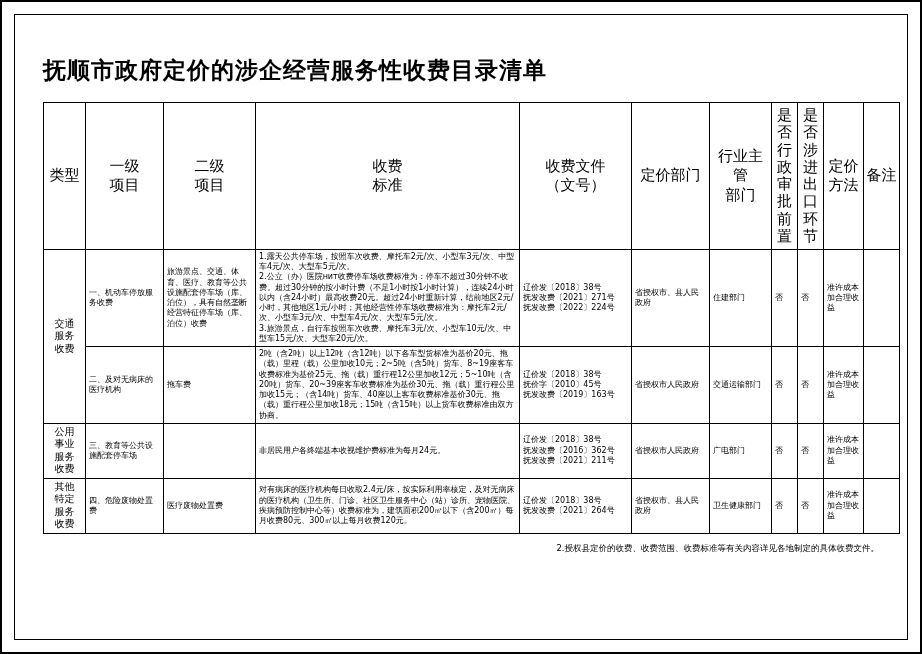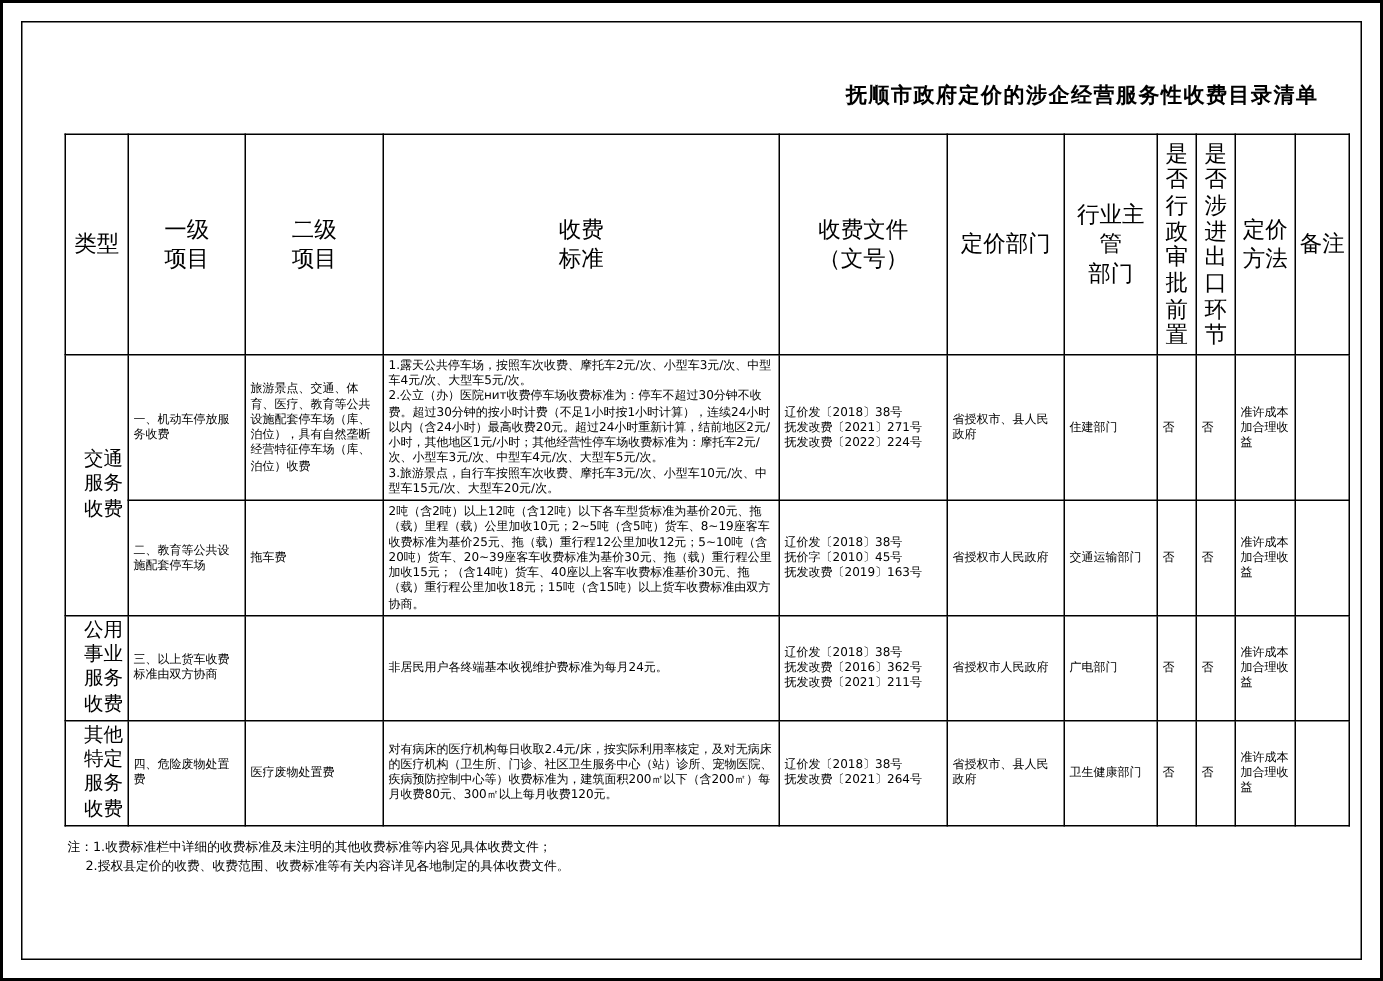--- a/index.html
+++ b/index.html
@@ -19,22 +19,22 @@
     background:#fff;
   }
   .inner{
     position:absolute;
     left:12px;top:12px;right:12px;bottom:12px;
     border:1px solid #000;
     padding:22px 28px 10px 28px;
     box-sizing:border-box;
   }
   .doc-title{
-    text-align:right;
-    font-size:14px;
+    text-align:left;
+    font-size:23px;
     font-weight:bold;
     letter-spacing:1px;
     margin:18px 0 16px 0;
     font-family:Liberation Sans, sans-serif;
   }
   table.main{
     border-collapse:collapse;
     width:100%;
     table-layout:fixed;
     font-size:8px;
@@ -58,35 +58,35 @@
   .c-l1{width:78px;font-size:9px;line-height:1.35;padding:3px 4px;}
   .c-l2{width:92px;font-size:9px;line-height:1.35;padding:3px 4px;}
   .c-std{width:264px;font-size:7.5px;line-height:1.32;text-align:justify;padding:3px 4px;}
   .c-doc{width:112px;font-size:7.5px;line-height:1.35;padding:3px 4px;}
   .c-dep{width:78px;text-align:center;font-size:8.5px;line-height:1.35;}
   .c-ind{width:62px;text-align:center;font-size:8.5px;line-height:1.35;}
   .c-yn{width:26px;text-align:center;font-size:8.5px;}
   .c-m{width:40px;text-align:center;font-size:8.5px;line-height:1.3;}
   .c-note{width:36px;text-align:center;font-size:8.5px;}
   .vert{
-    text-align:right;
-    font-size:13px;
+    text-align:center;
+    font-size:10px;
     line-height:1.25;
   }
   .hdr-yn{
     font-size:8.5px;
     line-height:1.15;
   }
   .note{
     margin-top:8px;
     font-size:8.5px;
     line-height:1.6;
   }
   .note div{padding-left:2px;}
-  .note .n2{padding-left:14px;}
+  .note .n2{padding-left:14px;text-align:right;}
 </style>
 </head>
 <body>
 
 <div class="page">
   <div class="inner">
 
     <div class="doc-title">抚顺市政府定价的涉企经营服务性收费目录清单</div>
 
     <table class="main">
@@ -146,40 +146,40 @@
 抚发改费〔2022〕224号</td>
           <td>省授权市、县人民政府</td>
           <td>住建部门</td>
           <td>否</td>
           <td>否</td>
           <td>准许成本加合理收益</td>
           <td></td>
         </tr>
 
         <tr>
-          <td>二、教育等公共设施配套停车场</td>
+          <td>二、及对无病床的医疗机构</td>
           <td>拖车费</td>
           <td style="white-space:pre-line">2吨（含2吨）以上12吨（含12吨）以下各车型货标准为基价20元、拖（载）里程（载）公里加收10元；2~5吨（含5吨）货车、8~19座客车收费标准为基价25元、拖（载）重行程12公里加收12元；5~10吨（含20吨）货车、20~39座客车收费标准为基价30元、拖（载）重行程公里加收15元；（含14吨）货车、40座以上客车收费标准基价30元、拖（载）重行程公里加收18元；15吨（含15吨）以上货车收费标准由双方协商。</td>
           <td style="white-space:pre-line">辽价发〔2018〕38号
 抚价字〔2010〕45号
 抚发改费〔2019〕163号</td>
           <td>省授权市人民政府</td>
           <td>交通运输部门</td>
           <td>否</td>
           <td>否</td>
           <td>准许成本加合理收益</td>
           <td></td>
         </tr>
 
         <tr>
           <td class="vert" style="white-space:pre-line">公用
 事业
 服务
 收费</td>
-          <td>三、以上货车收费标准由双方协商</td>
+          <td>三、教育等公共设施配套停车场</td>
           <td></td>
           <td style="white-space:pre-line">非居民用户各终端基本收视维护费标准为每月24元。</td>
           <td style="white-space:pre-line">辽价发〔2018〕38号
 抚发改费〔2016〕362号
 抚发改费〔2021〕211号</td>
           <td>省授权市人民政府</td>
           <td>广电部门</td>
           <td>否</td>
           <td>否</td>
           <td>准许成本加合理收益</td>
@@ -201,18 +201,17 @@
           <td>否</td>
           <td>否</td>
           <td>准许成本加合理收益</td>
           <td></td>
         </tr>
 
       </tbody>
     </table>
 
     <div class="note">
-      <div>注：1.收费标准栏中详细的收费标准及未注明的其他收费标准等内容见具体收费文件；</div>
       <div class="n2">2.授权县定价的收费、收费范围、收费标准等有关内容详见各地制定的具体收费文件。</div>
     </div>
 
   </div>
 </div>
 
 </body></html>

